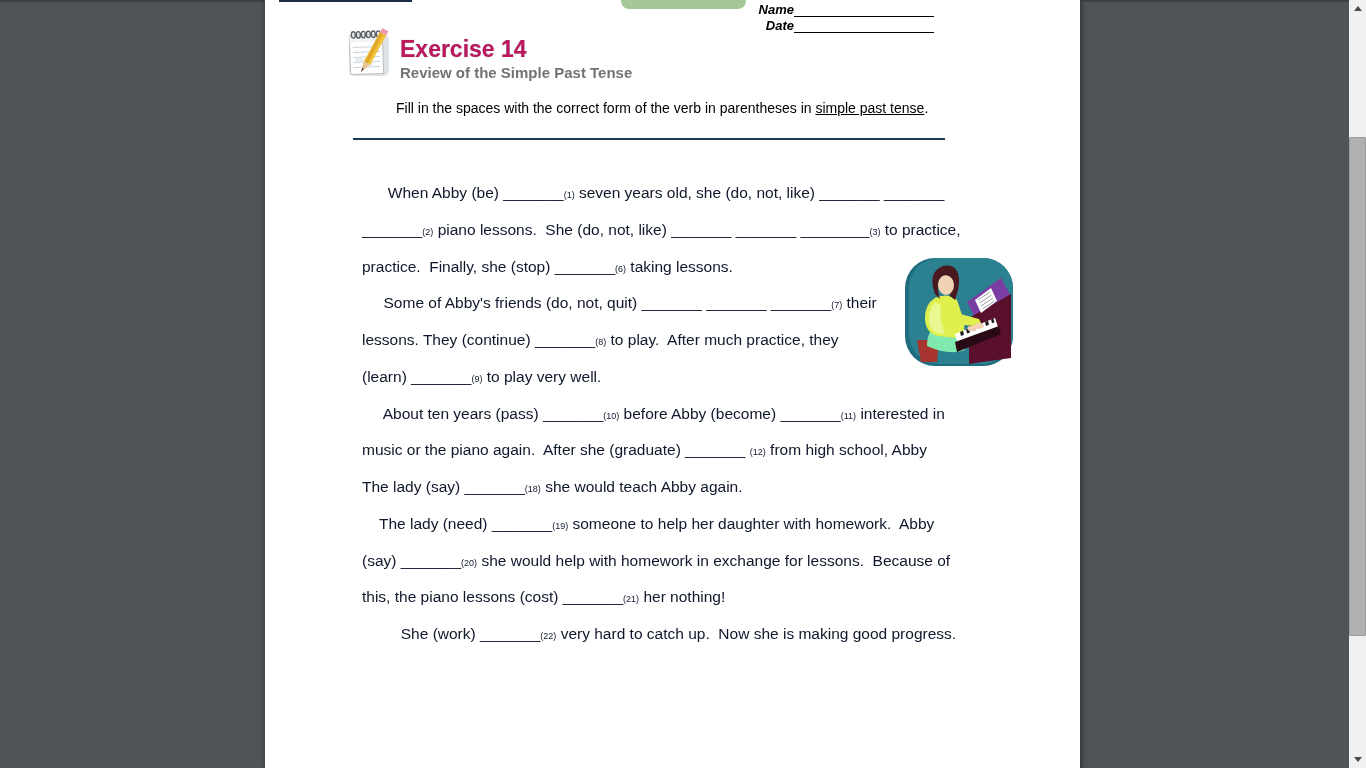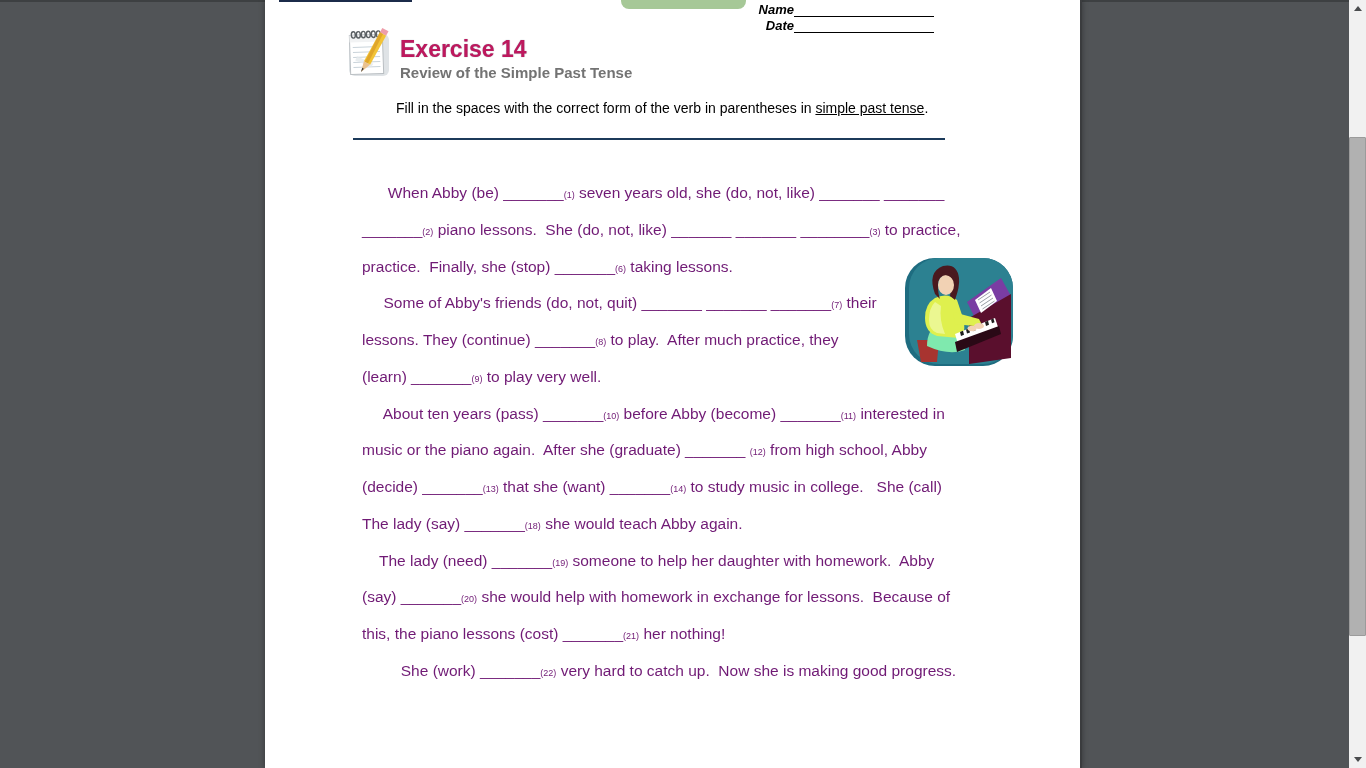--- a/index.html
+++ b/index.html
@@ -30,21 +30,21 @@
            color:#be185d; text-shadow:0 0 1px rgba(15,50,80,.45); letter-spacing:0; }
   .subtitle { position:absolute; left:135px; top:64px; font-size:15px; font-weight:bold; color:#737373; }
 
   .instructions { position:absolute; left:97px; top:100px; font-size:14px; color:#000; white-space:pre;margin-left:34px; }
   .instructions .ul { text-decoration:underline; }
 
   .rule { position:absolute; left:88px; top:138px; width:592px; height:2px; background:#1c3a5a; }
 
   
   .bodytext { position:absolute; left:97px; top:175px; width:640px; }
-  .tline { font-size:15.5px; color:#701a75; line-height:36.75px; height:36.75px; white-space:pre; }
+  .tline { font-size:15.5px; color:#0f172a; line-height:36.75px; height:36.75px; white-space:pre; }
   .bn { font-size:9px; }
 
   
   .illustration { position:absolute; left:640px; top:256px; width:112px; height:114px; }
 
   
   .scrollbar { position:absolute; right:0; top:0; width:17px; height:768px; background:#f1f1f1; z-index:2; }
   .sb-btn { position:absolute; left:0; width:17px; height:17px; }
   .sb-btn.up { top:0; } .sb-btn.down { bottom:0; }
   .tri-up { position:absolute; left:4.5px; top:6px; width:0; height:0;
@@ -117,21 +117,20 @@
 
   <div class="bodytext" id="bodytext">
       <div class="tline"><span>      When Abby (be) _______</span><span class="bn">(1)</span><span> seven years old, she (do, not, like) _______ _______</span></div>
       <div class="tline"><span>_______</span><span class="bn">(2)</span><span> piano lessons.  She (do, not, like) _______ _______ ________</span><span class="bn">(3)</span><span> to practice,</span></div>
       <div class="tline"><span>practice.  Finally, she (stop) _______</span><span class="bn">(6)</span><span> taking lessons.</span></div>
       <div class="tline"><span>     Some of Abby's friends (do, not, quit) _______ _______ _______</span><span class="bn">(7)</span><span> their</span></div>
       <div class="tline"><span>lessons. They (continue) _______</span><span class="bn">(8)</span><span> to play.  After much practice, they</span></div>
       <div class="tline"><span>(learn) _______</span><span class="bn">(9)</span><span> to play very well.</span></div>
       <div class="tline"><span>     About ten years (pass) _______</span><span class="bn">(10)</span><span> before Abby (become) _______</span><span class="bn">(11)</span><span> interested in</span></div>
       <div class="tline"><span>music or the piano again.  After she (graduate) _______ </span><span class="bn">(12)</span><span> from high school, Abby</span></div>
-      <div class="tline"><span>(decide) _______</span><span class="bn">(13)</span><span> that she (want) _______</span><span class="bn">(14)</span><span> to study music in college.   She (call)</span></div>
       <div class="tline"><span>The lady (say) _______</span><span class="bn">(18)</span><span> she would teach Abby again.</span></div>
       <div class="tline"><span>    The lady (need) _______</span><span class="bn">(19)</span><span> someone to help her daughter with homework.  Abby</span></div>
       <div class="tline"><span>(say) _______</span><span class="bn">(20)</span><span> she would help with homework in exchange for lessons.  Because of</span></div>
       <div class="tline"><span>this, the piano lessons (cost) _______</span><span class="bn">(21)</span><span> her nothing!</span></div>
       <div class="tline"><span>         She (work) _______</span><span class="bn">(22)</span><span> very hard to catch up.  Now she is making good progress.</span></div>
     </div>
 
   <div class="illustration">
     <svg width="112" height="114" viewBox="0 0 112 114">
       <rect x="0" y="2" width="108" height="108" rx="30" fill="#1e6c80"></rect>

